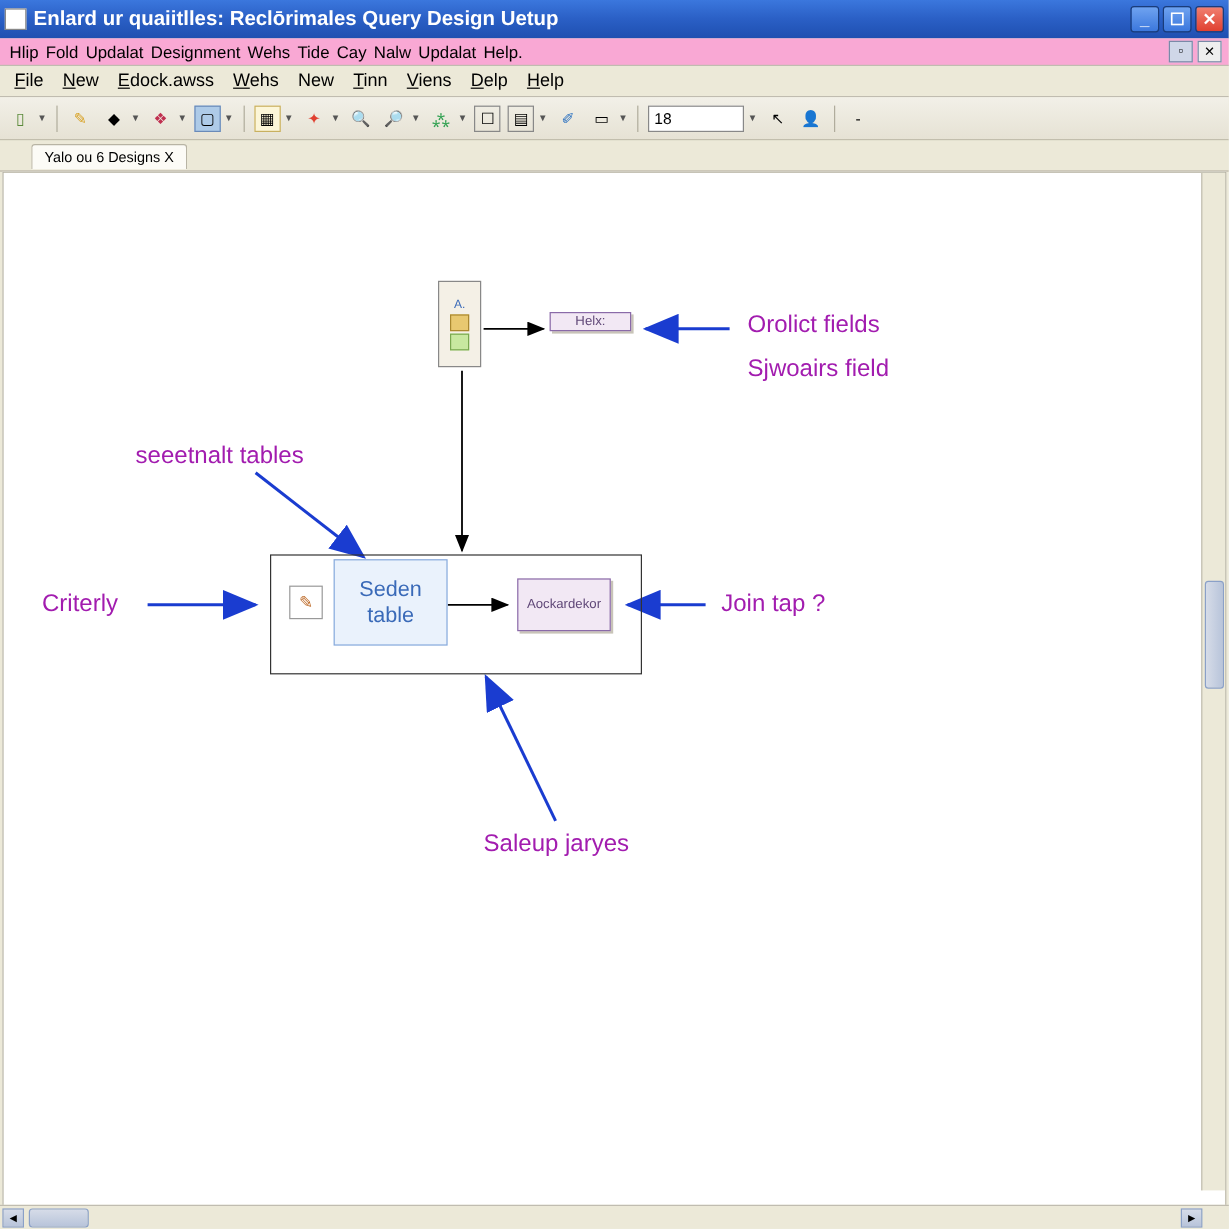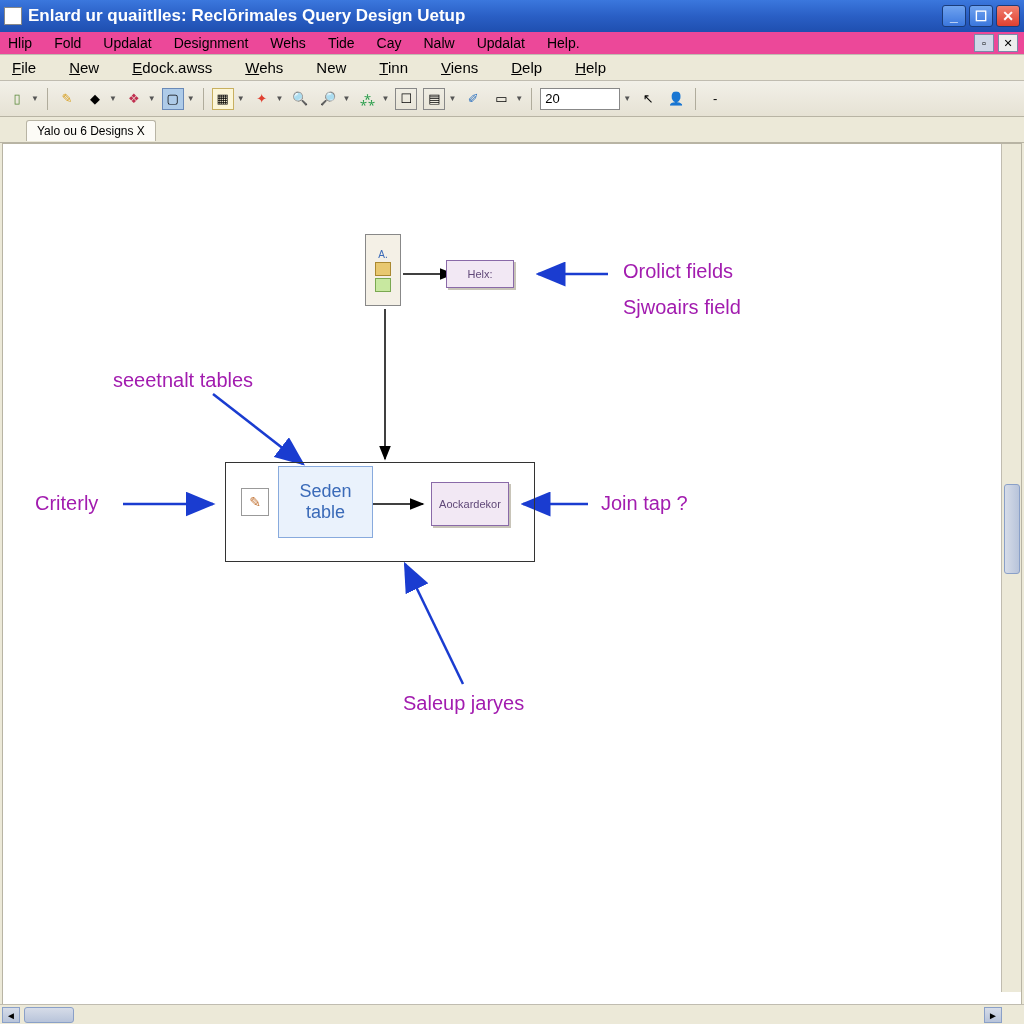--- a/index.html
+++ b/index.html
@@ -6,27 +6,27 @@
 body { font-family: Tahoma, Arial, sans-serif; font-size: 13px; background: #ece9d8; width: 1024px; height: 1024px; overflow: hidden; }
 
 .titlebar { height: 32px; background: linear-gradient(to bottom, #3b77dd 0%, #2a5fc5 50%, #1f4fb0 100%); display: flex; align-items: center; padding: 0 4px; color: white; font-weight: bold; font-size: 17px; }
 .titlebar-icon { width: 18px; height: 18px; background: #fff; border: 1px solid #888; margin-right: 6px; }
 .titlebar-text { flex: 1; white-space: nowrap; }
 .winbtns { display: flex; gap: 3px; }
 .winbtn { width: 24px; height: 22px; border: 1px solid #1a3c7a; border-radius: 3px; display: flex; align-items: center; justify-content: center; font-size: 14px; font-weight: bold; color: white; cursor: pointer; }
 .winbtn.min, .winbtn.max { background: linear-gradient(to bottom, #6fa3f0, #3b77dd); }
 .winbtn.close { background: linear-gradient(to bottom, #f08070, #e04030); color: white; }
 
-.menubar { background: #ec4899; padding: 3px 8px; font-size: 14px; display: flex; gap: 22px; border-bottom: 1px solid #c0bcb0; position: relative; }
+.menubar { background: #f9a8d4; padding: 3px 8px; font-size: 14px; display: flex; gap: 6px; border-bottom: 1px solid #c0bcb0; position: relative; }
 .menubar .menu-item { cursor: pointer; }
 .menubar .right-icons { position: absolute; right: 6px; top: 2px; display: flex; gap: 4px; }
 .right-icons .smbtn { width: 20px; height: 18px; border: 1px solid #7a8aa8; background: #cfd7e8; font-size: 11px; display: flex; align-items: center; justify-content: center; cursor: pointer; }
 .right-icons .smbtn.x { background: #eee; }
 
-.menubar2 { background: #ece9d8; padding: 4px 12px; font-size: 15px; display: flex; gap: 33px; border-bottom: 1px solid #c0bcb0; }
+.menubar2 { background: #ece9d8; padding: 4px 12px; font-size: 15px; display: flex; gap: 16px; border-bottom: 1px solid #c0bcb0; }
 .menubar2 .menu-item { cursor: pointer; }
 .menubar2 .underline::first-letter { text-decoration: underline; }
 
 .toolbar { background: linear-gradient(to bottom, #f2f0e8, #e6e2d4); padding: 4px 6px; display: flex; align-items: center; gap: 6px; border-bottom: 1px solid #b8b4a4; height: 36px; }
 .tool { width: 22px; height: 22px; display: flex; align-items: center; justify-content: center; cursor: pointer; border: 1px solid transparent; }
 .sep { width: 1px; height: 22px; background: #b0ac9c; margin: 0 2px; }
 .drop { font-size: 8px; margin-left: -3px; color: #555; cursor: pointer; }
 .zoom-field { width: 80px; height: 22px; background: white; border: 1px solid #888; font-size: 13px; padding: 0 4px; display: flex; align-items: center; }
 
 .tab-strip { background: #ece9d8; padding: 3px 6px 0 6px; height: 26px; border-bottom: 1px solid #b8b4a4; }
@@ -113,21 +113,21 @@
   <div class="tool" style="color:#30a050">⁂</div>
   <span class="drop">▼</span>
   <div class="tool" style="border:1px solid #888">☐</div>
   <div class="tool" style="border:1px solid #888">▤</div>
   <span class="drop">▼</span>
   <div class="tool" style="color:#2a70c0">✐</div>
   <div class="tool">▭</div>
   <span class="drop">▼</span>
   <div class="sep"></div>
   <div class="zoom-field">
-      <span>20</span>
+      <span>18</span>
     </div>
   <span class="drop">▼</span>
   <div class="tool">↖</div>
   <div class="tool">👤</div>
   <div class="sep"></div>
   <div class="tool">-</div>
 </div>
 
 <div class="tab-strip">
   <div class="tab">Yalo ou 6 Designs X</div>
@@ -154,21 +154,21 @@
       <line x1="585" y1="360" x2="520" y2="360" stroke="#1a3cd0" stroke-width="2.5" marker-end="url(#ah-blue)"></line>
       <line x1="460" y1="540" x2="402" y2="420" stroke="#1a3cd0" stroke-width="2.5" marker-end="url(#ah-blue)"></line>
     </svg>
 
     <div class="node-icon" style="left:362px; top:90px; width:36px; height:72px;">
       <div style="font-size:10px;color:#3a6ab8">A.</div>
       <div style="width:16px;height:14px;background:#e8c870;border:1px solid #aa8830"></div>
       <div style="width:16px;height:14px;background:#c8e8a0;border:1px solid #7aa850"></div>
     </div>
 
-    <div class="node-box-small" style="left:443px; top:116px; width:68px; height:28px;">
+    <div class="node-box-small" style="left:455px; top:116px; width:68px; height:16px;">
       <span>Helx:</span>
     </div>
 
     <div class="label" style="left:620px; top:116px;">Orolict fields</div>
     <div class="label" style="left:620px; top:152px;">Sjwoairs field</div>
 
     <div class="label" style="left:110px; top:225px;text-align:right;">seeetnalt tables</div>
     <div class="label" style="left:32px; top:348px;">Criterly</div>
 
     <div class="outer-box" style="left:222px; top:318px; width:310px; height:100px;"></div>

